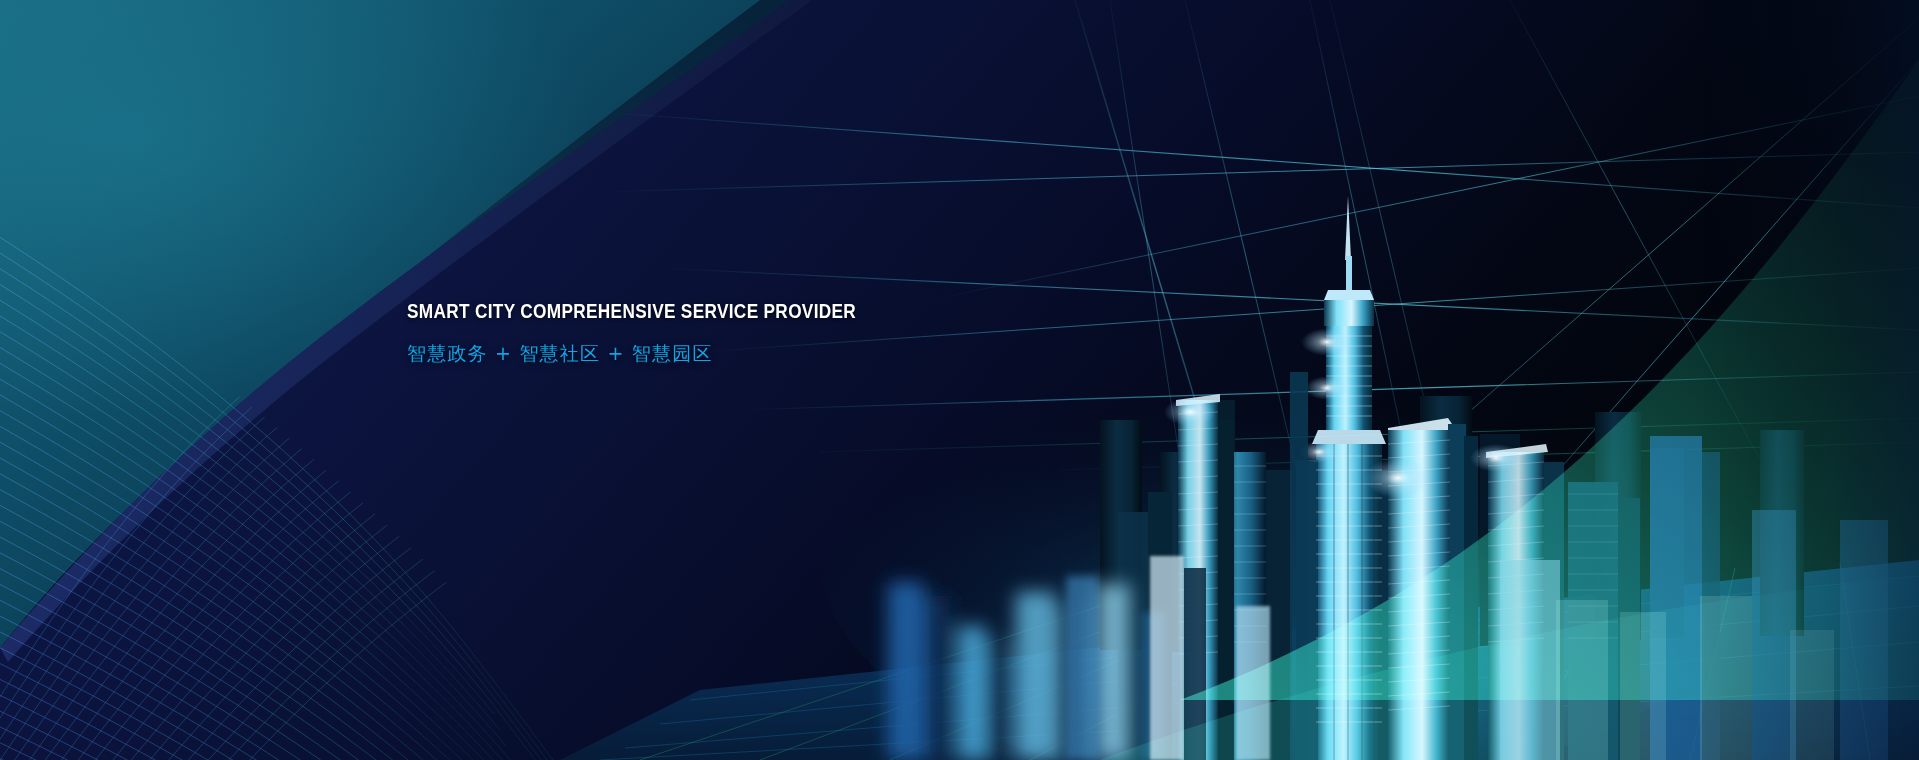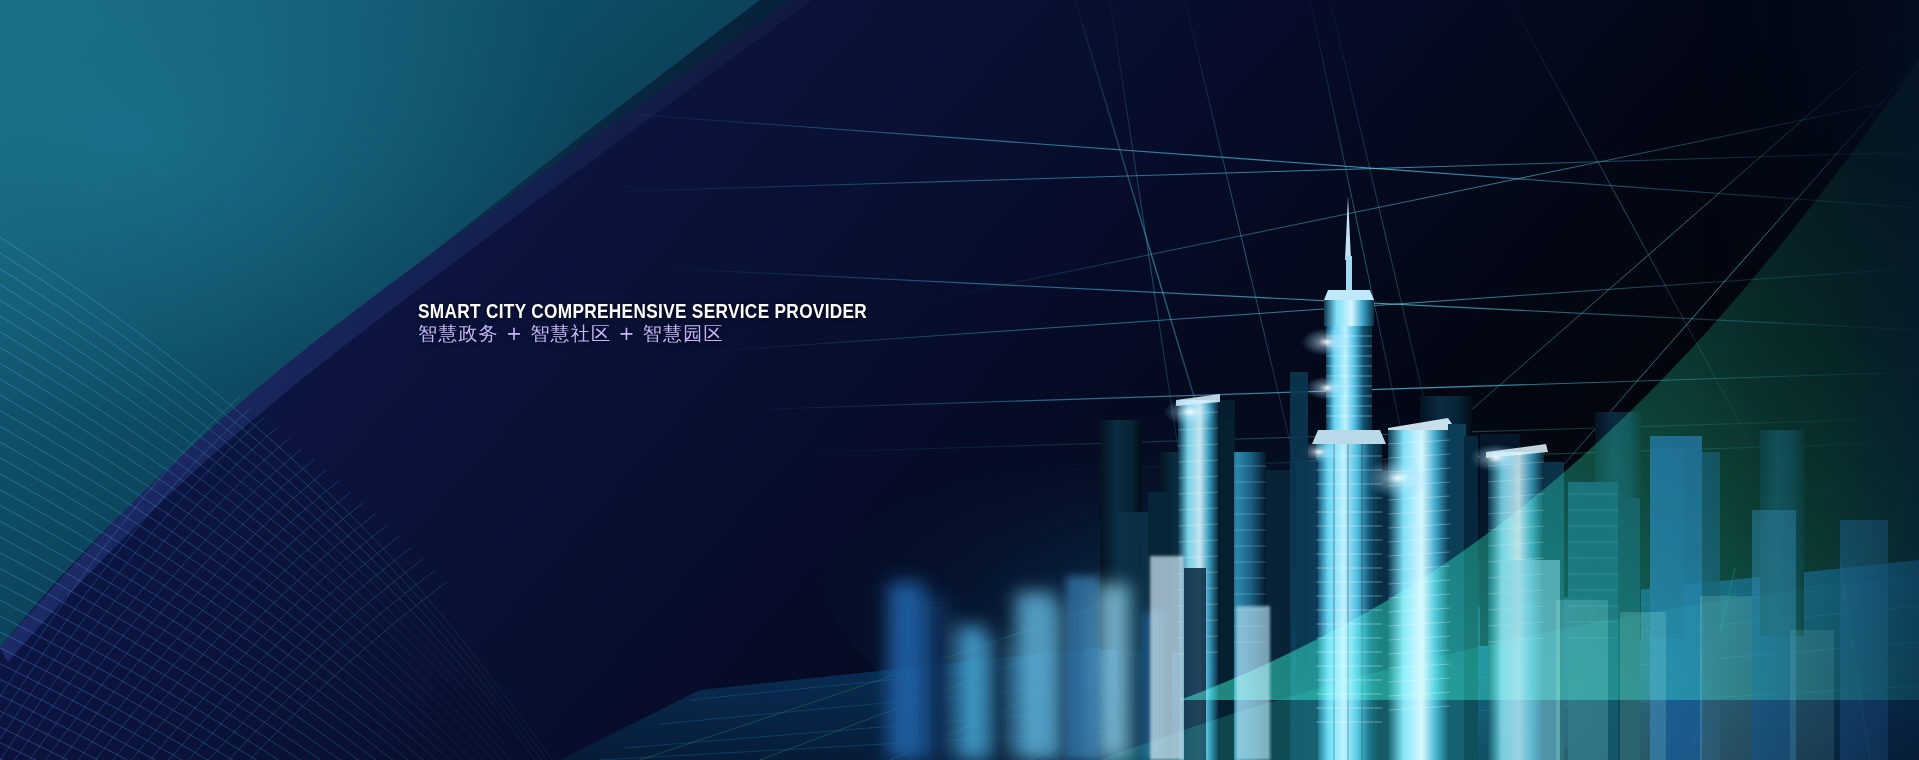--- a/index.html
+++ b/index.html
@@ -31,21 +31,21 @@
 
   
   .city { }
 
   
   .green-wedge { mix-blend-mode: screen; opacity: 0.88; }
 
   
   .text-block {
     position: absolute;
-    left: 418px;
+    left: 407px;
     top: 300px;
     width: 720px;
     z-index: 60;
   }
   .eyebrow {
     font-size: 21px;
     font-weight: 700;
     letter-spacing: 0.4px;
     color: #ffffff;
     line-height: 1;
@@ -64,23 +64,24 @@
     white-space: nowrap;
     background: linear-gradient(95deg, #34e79a 0%, #2ede90 22%, #26c97f 46%, #1d9f66 68%, #177f52 85%, #12613f 100%);
     -webkit-background-clip: text;
     background-clip: text;
     color: transparent;
     -webkit-text-fill-color: transparent;
     filter: drop-shadow(0 2px 10px rgba(0,0,0,0.55));
     font-family: "DejaVu Sans", "Liberation Sans", sans-serif;
   }
   .subline {
+    margin-top: 20px;
     font-size: 19px;
     font-weight: 500;
-    color: #c4b5fd;
+    color: #0ea5e9;
     letter-spacing: 1.2px;
     white-space: nowrap;
     text-shadow: 0 1px 6px rgba(0,0,0,0.8);
     font-family: "DejaVu Sans", "Liberation Sans", sans-serif;
   }
 
   
   .vignette {
     background:
       radial-gradient(130% 120% at 50% 45%, rgba(0,0,0,0) 55%, rgba(0,0,0,0.35) 88%, rgba(0,0,0,0.6) 100%);

